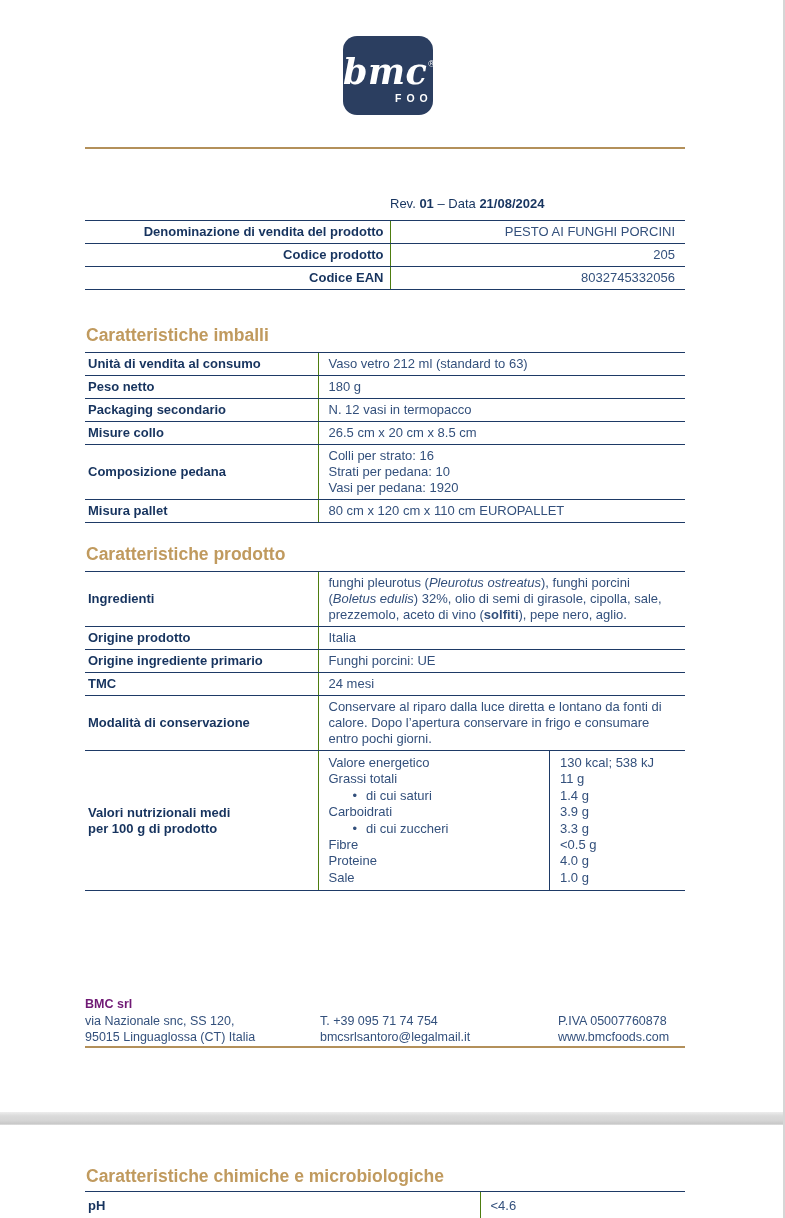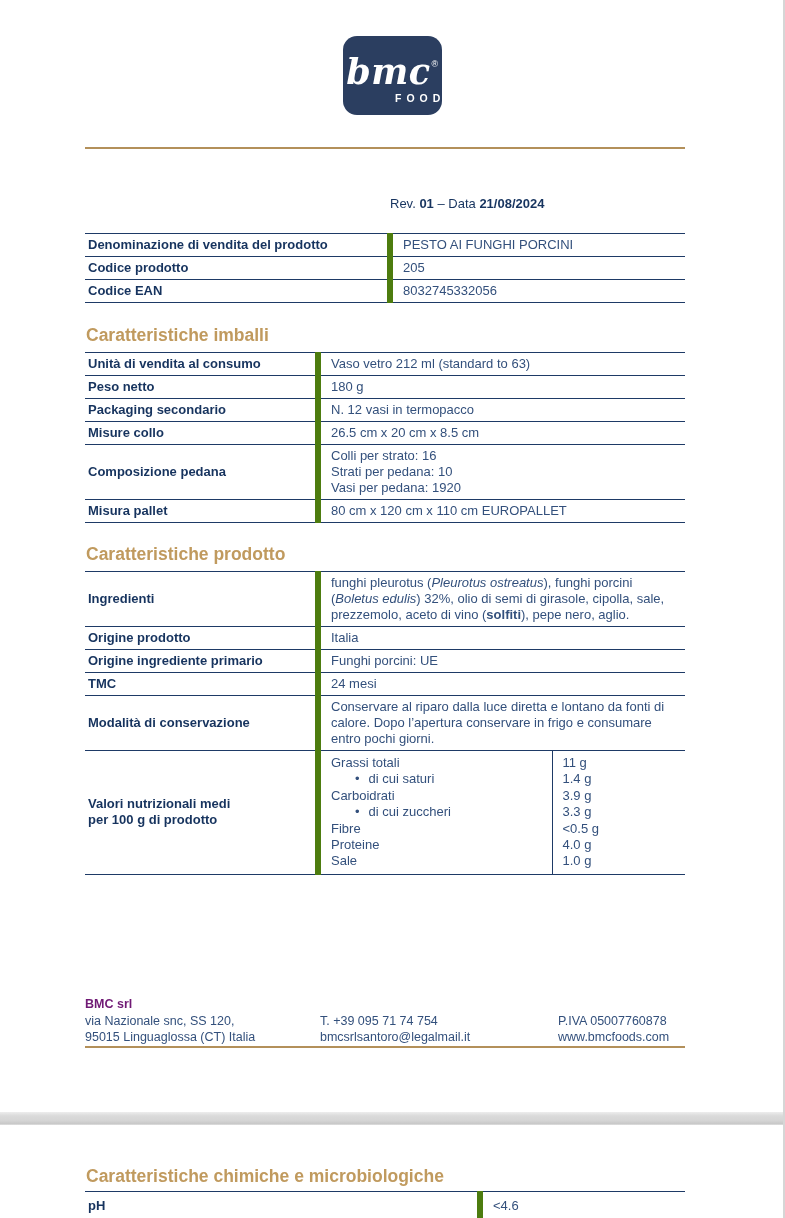--- a/index.html
+++ b/index.html
@@ -3,21 +3,21 @@
 <meta charset="utf-8">
 <style>
   html, body { margin:0; padding:0; background:#ffffff; }
   .page {
     position:relative; width:785px; height:1218px; background:#ffffff;
     overflow:hidden; font-family:"Liberation Sans", sans-serif;
     -webkit-font-smoothing:antialiased;
   }
   
   .logo {
-    position:absolute; left:343px; top:36px; width:99px; height:79px;
+    position:absolute; left:343px; top:36px; width:90px; height:79px;
     background:#2b3e60; border-radius:14px; text-align:center; color:#ffffff;
   }
   .logo-brand {
     font-family:"DejaVu Serif", serif; font-style:italic; font-weight:bold;
     font-size:35px; line-height:38px; margin-top:9px; letter-spacing:0.5px;
   }
   .logo-reg {
     font-family:"Liberation Sans", sans-serif; font-style:normal; font-weight:normal;
     font-size:9px; vertical-align:17px; margin-left:1px;
   }
@@ -33,22 +33,22 @@
   
   .spec-table {
     position:absolute; left:85px; width:600px; border-collapse:collapse;
     table-layout:fixed; font-size:13px; color:#33507c;
   }
   .spec-table td {
     border-top:1.5px solid #1e3a66; border-bottom:1.5px solid #1e3a66;
     padding:3px 10px; line-height:16px; vertical-align:middle;
   }
   .spec-table td.lbl { font-weight:bold; color:#16335e; padding-left:3px; padding-right:6px; }
-  .spec-table td.val { border-left:6px solid #4d7c0f; }
-  .t-product  { top:233px; }
+  .spec-table td.val { border-left:1px solid #4d7c0f; }
+  .t-product  { top:220px;text-align:right; }
   .t-imballi  { top:352px; }
   .t-prodotto { top:571px; }
   .t-chimiche { top:1191px; }
   .t-chimiche td { padding-top:6px; padding-bottom:12px; vertical-align:top; }
   .it { font-style:italic; } .bdx { font-weight:bold; }
   
   .nut-wrap { padding:0 !important; }
   .nut-table { border-collapse:collapse; width:100%; table-layout:fixed; }
   .nut-table td { border:none; padding:0 10px; line-height:16.4px; font-size:13px; color:#33507c; }
   .nut-table tr:first-child td { padding-top:4px; }
@@ -173,20 +173,24 @@
           <div>Valori nutrizionali medi</div>
           <div>per 100 g di prodotto</div>
         </td>
         <td class="val nut-wrap">
           <table class="nut-table">
             <colgroup>
                 <col style="width:231px">
                 <col>
               </colgroup>
             <tbody>
+              <tr>
+                <td>Valore energetico</td>
+                <td class="nv">130 kcal; 538 kJ</td>
+              </tr>
               <tr>
                 <td>Grassi totali</td>
                 <td class="nv">11 g</td>
               </tr>
               <tr>
                 <td class="ind">di cui saturi</td>
                 <td class="nv">1.4 g</td>
               </tr>
               <tr>
                 <td>Carboidrati</td>

